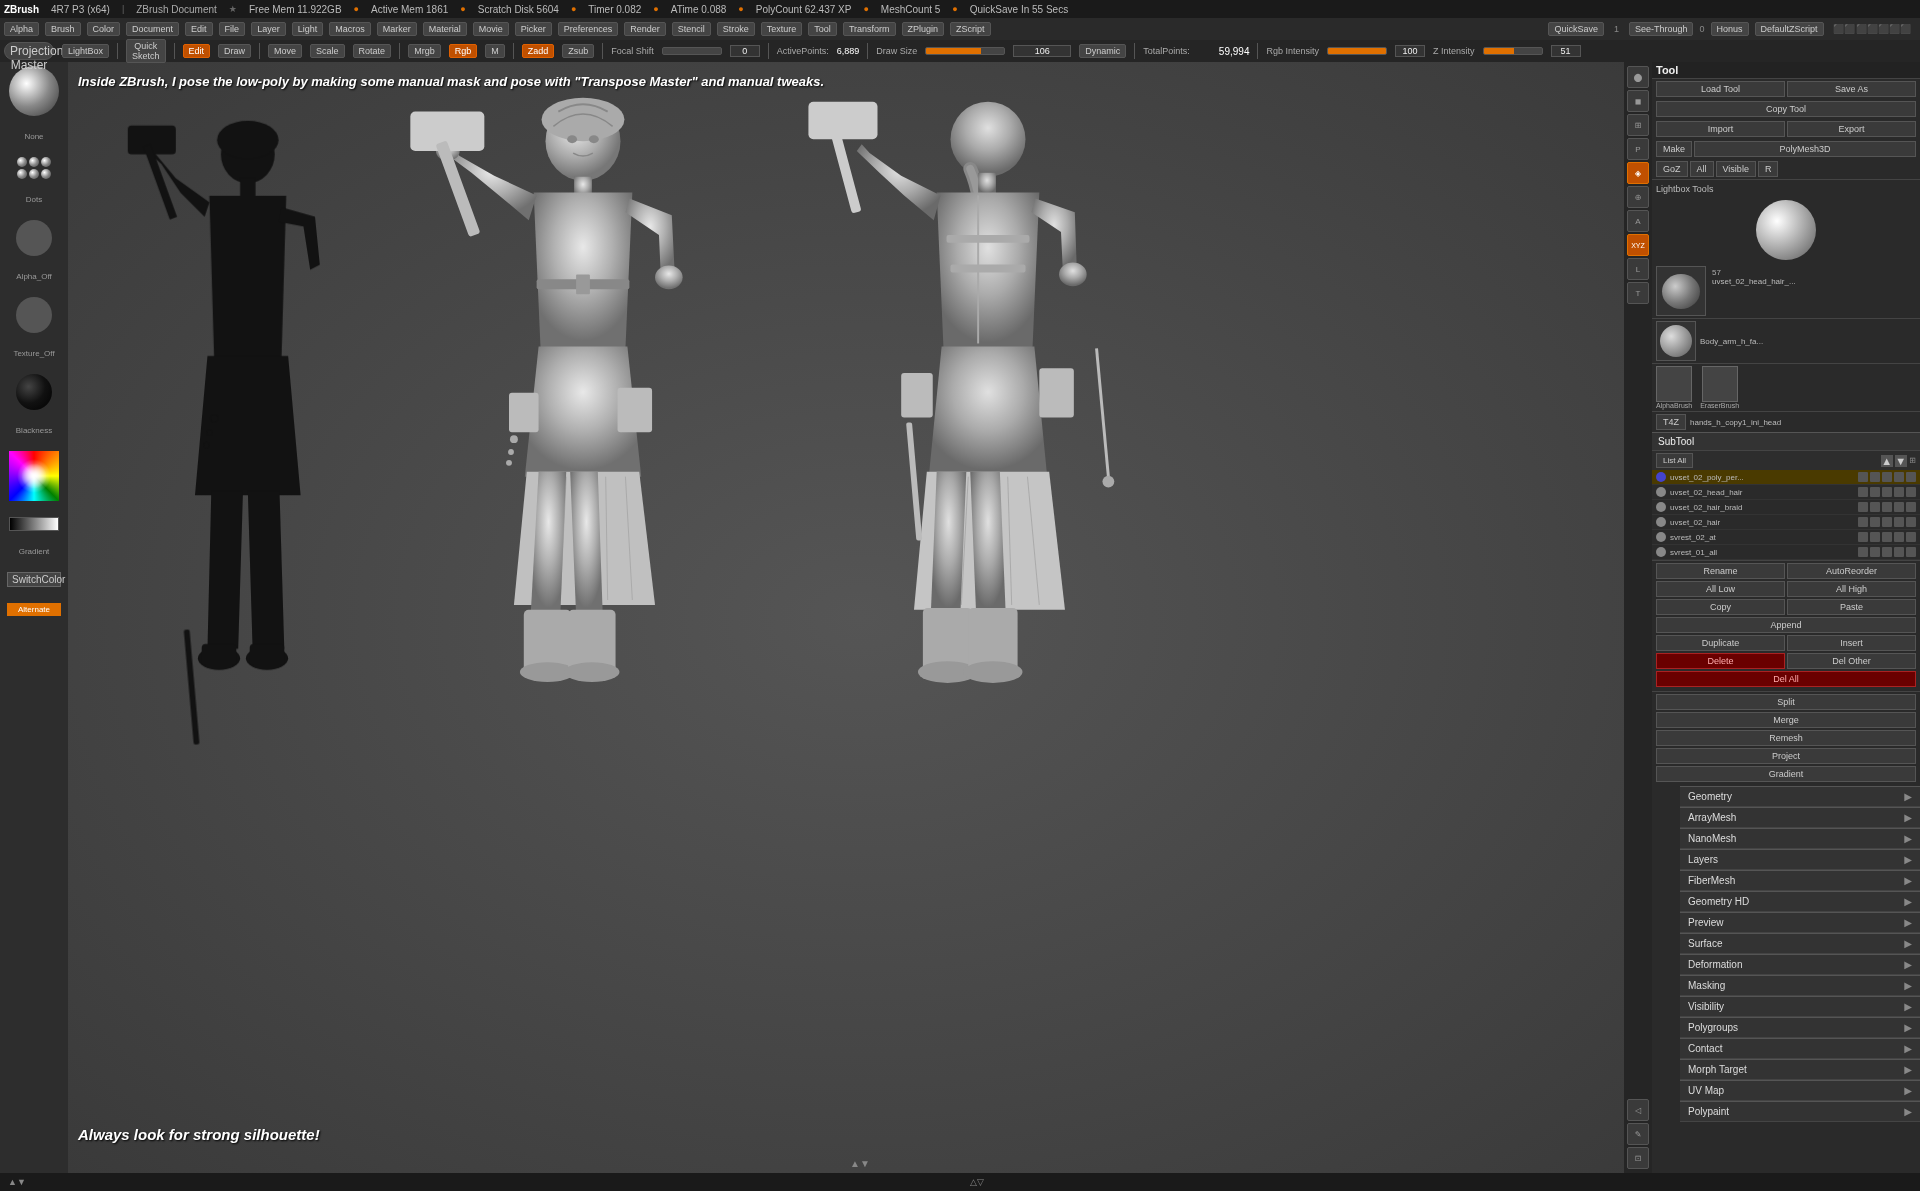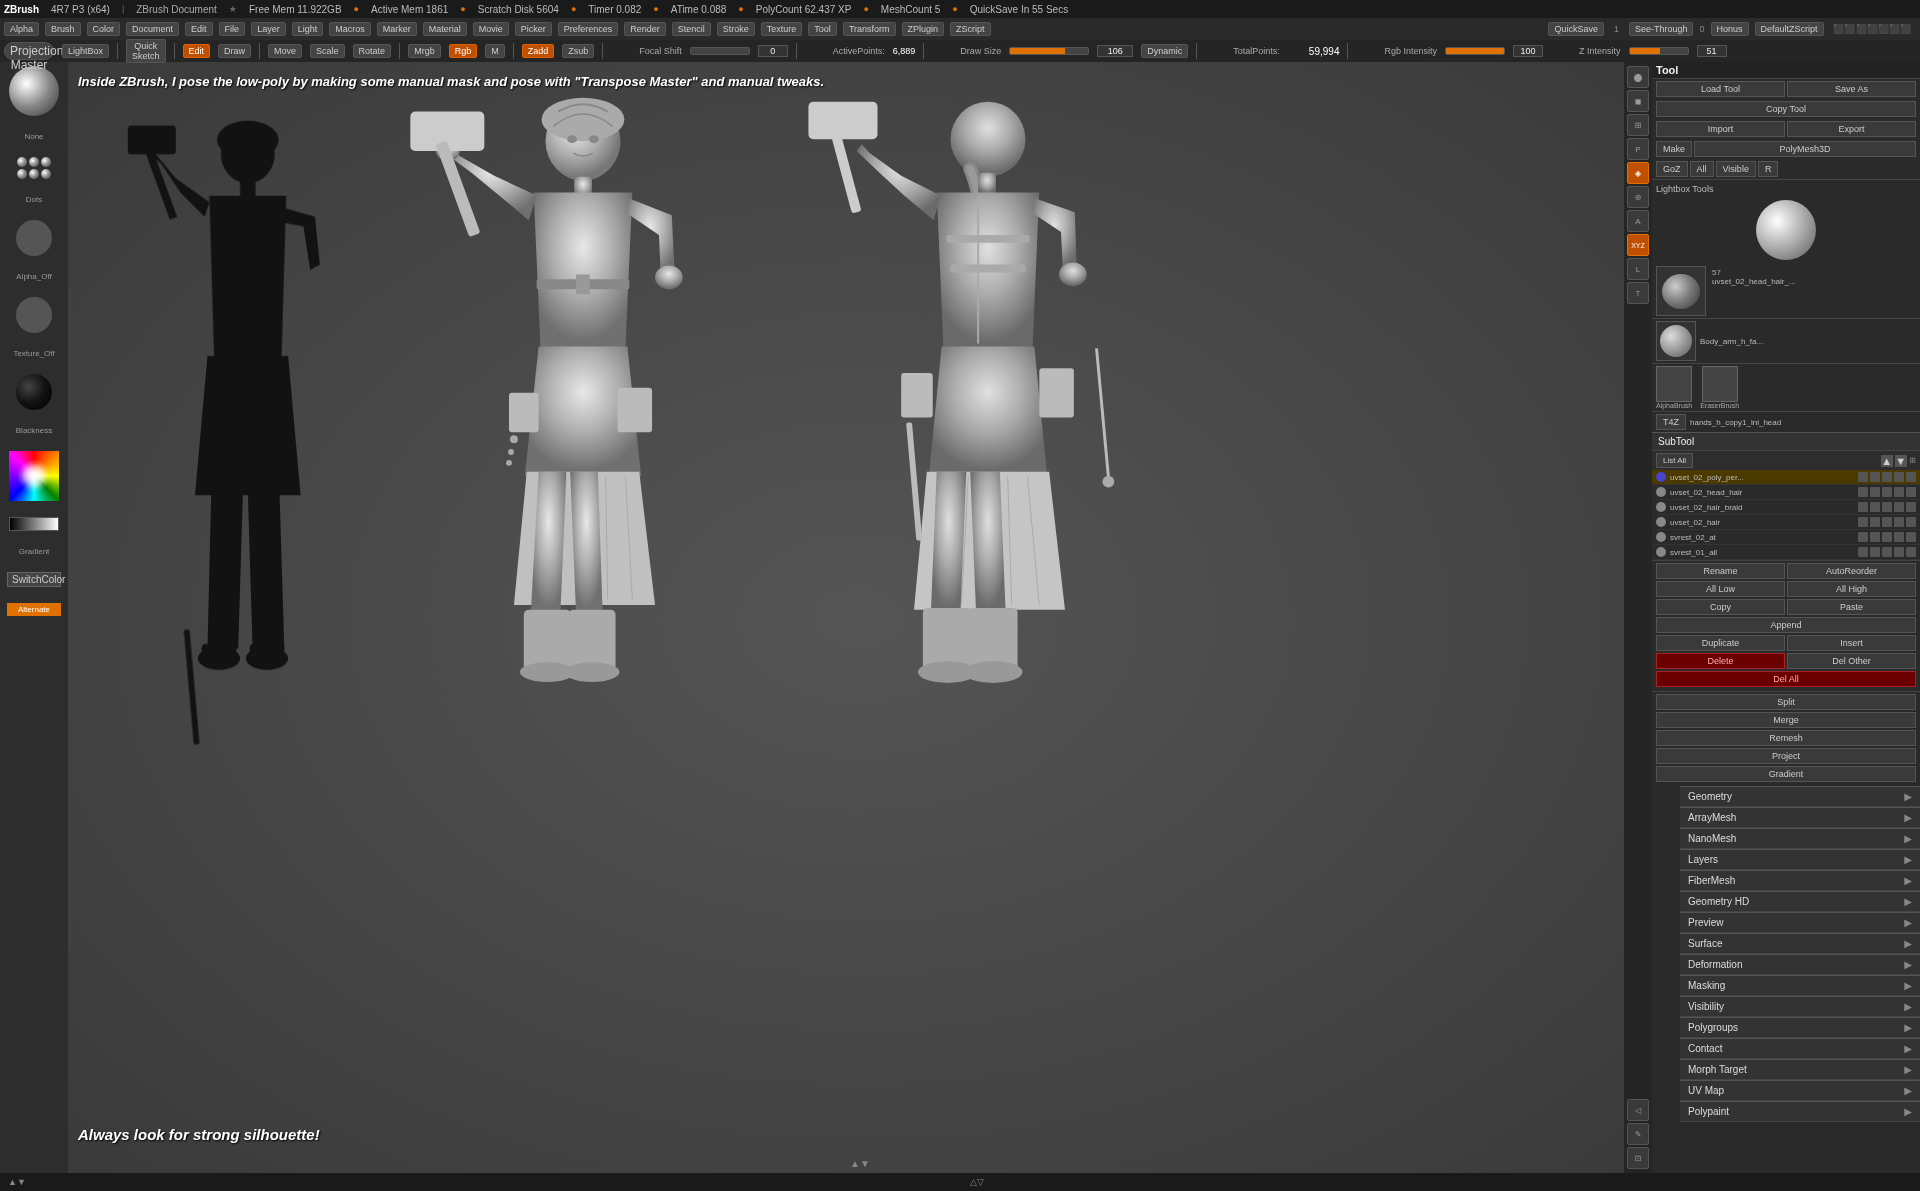--- a/index.html
+++ b/index.html
@@ -92,21 +92,20 @@
     }
     .tb-btn-orange {
       background: #c05000;
       border: 1px solid #e06000;
       color: #fff;
     }
     .tb-label {
       color: #aaa;
       font-size: 9px;
       white-space: nowrap;
-      margin-left: 28px;
     }
     .tb-value {
       background: #333;
       border: 1px solid #555;
       color: #eee;
       font-size: 9px;
       width: 30px;
       text-align: center;
       padding: 0 2px;
     }
@@ -562,21 +561,21 @@
   <div style="width:1px;height:16px;background:#555;"></div>
   <span class="tb-label">Focal Shift</span>
   <div class="tb-slider" style="background:linear-gradient(to right,#444 50%,#444 50%);"></div>
   <span class="tb-value">0</span>
   <div style="width:1px;height:16px;background:#555;"></div>
   <span class="tb-label">ActivePoints:</span>
   <span style="color:#fff;font-size:9px;">6,889</span>
   <div style="width:1px;height:16px;background:#555;"></div>
   <span class="tb-label">Draw Size</span>
   <div class="tb-slider" style="width:80px;background:linear-gradient(to right,#e07000 70%,#444 70%);"></div>
-  <span class="tb-value" style="width:36px;">106</span>
+  <span class="tb-value" style="width:58px;">106</span>
   <button class="tb-btn">Dynamic</button>
   <div style="width:1px;height:16px;background:#555;"></div>
   <span class="tb-label">TotalPoints:</span>
   <span style="color:#fff;font-size:10px;padding-left:21px;">59,994</span>
   <div style="width:1px;height:16px;background:#555;"></div>
   <span class="tb-label">Rgb Intensity</span>
   <div class="tb-slider" style="width:60px;background:linear-gradient(to right,#e07000 100%,#444 100%);"></div>
   <span class="tb-value">100</span>
   <span class="tb-label">Z Intensity</span>
   <div class="tb-slider" style="width:60px;background:linear-gradient(to right,#e07000 51%,#444 51%);"></div>

